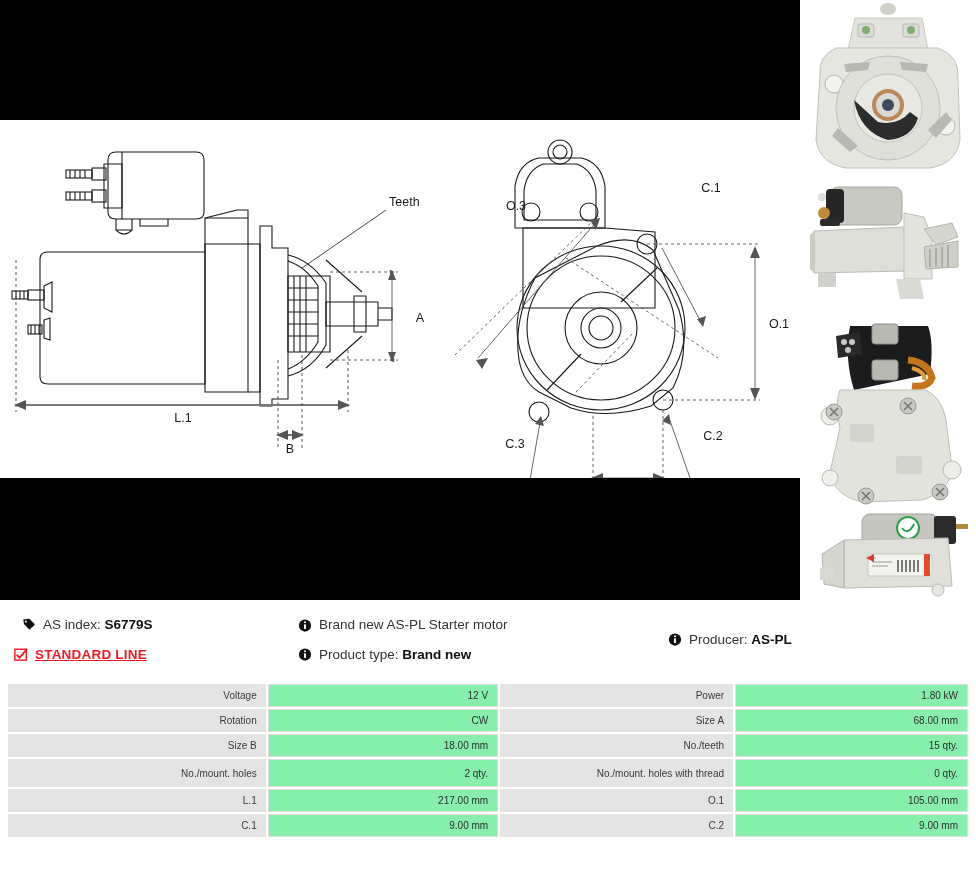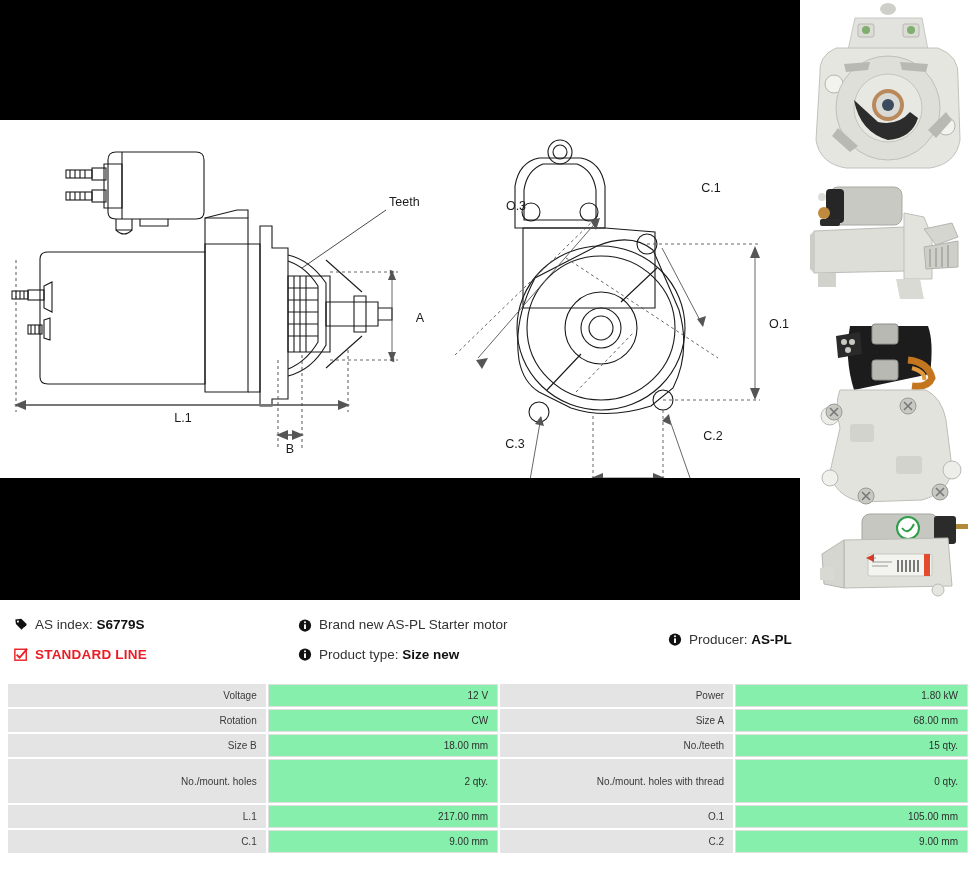--- a/index.html
+++ b/index.html
@@ -29,43 +29,43 @@
   .p4 { top: 510px; height: 90px;  }
   .photo svg { display: block; }
 
   
   .infobar { position: absolute; left: 0; top: 600px; width: 976px; height: 76px; background: #fff; }
   .info-item { position: absolute; display: flex; align-items: flex-start; gap: 7px;
                font-size: 13.5px; color: #333; line-height: 16px; }
   .info-item .txt { white-space: nowrap; }
   .info-item b { color: #111; font-weight: bold; }
 
-  .i-asindex  { left: 14px; top: 17px; }
+  .i-asindex  { left: 22px; top: 17px; }
   .i-standard { left: 14px; top: 47px; }
   .i-brandnew { left: 298px; top: 17px; align-items: center; }
   .i-ptype    { left: 298px; top: 47px; }
   .i-producer { left: 668px; top: 32px; }
 
-  .std-text { color: #ec1c24; font-weight: bold; font-size: 13.5px; letter-spacing: .2px; }
+  .std-text { color: #ec1c24; font-weight: bold; font-size: 13.5px; letter-spacing: .2px; text-decoration: underline; }
 
   .ico { flex: 0 0 auto; width: 14px; height: 15px; display: block; }
 
   
   .spec { position: absolute; left: 6px; top: 682px; width: 964px;
           border-collapse: separate; border-spacing: 2px 2px;
           font-size: 10px; color: #3a3a3a; table-layout: fixed; }
   .spec td { padding: 5px 9px; vertical-align: middle; height: 22px; }
   .spec td.lab { background: #e4e4e4; text-align: right; color: #3a3a3a; }
   .spec td.val { background: #86efac; text-align: right; color: #2e2e2e;
                  border: 1px solid #e0e0e0; }
   .spec col.c1 { width: 208px; }
   .spec col.c2 { width: 186px; }
   .spec col.c3 { width: 188px; }
   .spec col.c4 { width: 188px; }
-  .spec tr.tall td { height: 44px; }
+  .spec tr.tall td { height: 28px; }
   .spec td.lab.wrap { white-space: normal; }
 
   
   text { font-family: "Liberation Sans", sans-serif; fill: #1a1a1a; }
 </style>
 </head>
 <body>
 
 <div id="page">
 
@@ -370,21 +370,21 @@
       </svg>
       <span class="txt">Brand new AS-PL Starter motor</span>
     </div>
 
     <div class="info-item i-ptype">
       <svg class="ico" viewBox="0 0 16 16">
         <circle cx="8" cy="8" r="7" fill="#111"></circle>
         <circle cx="8" cy="4.4" r="1.15" fill="#fff"></circle>
         <rect x="6.9" y="6.5" width="2.2" height="5.6" rx="0.6" fill="#fff"></rect>
       </svg>
-      <span class="txt"><span>Product type:</span> <b>Size new</b></span>
+      <span class="txt"><span>Product type:</span> <b>Brand new</b></span>
     </div>
 
     <div class="info-item i-producer">
       <svg class="ico" viewBox="0 0 16 16">
         <circle cx="8" cy="8" r="7" fill="#111"></circle>
         <circle cx="8" cy="4.4" r="1.15" fill="#fff"></circle>
         <rect x="6.9" y="6.5" width="2.2" height="5.6" rx="0.6" fill="#fff"></rect>
       </svg>
       <span class="txt"><span>Producer:</span> <b>AS-PL</b></span>
     </div>

